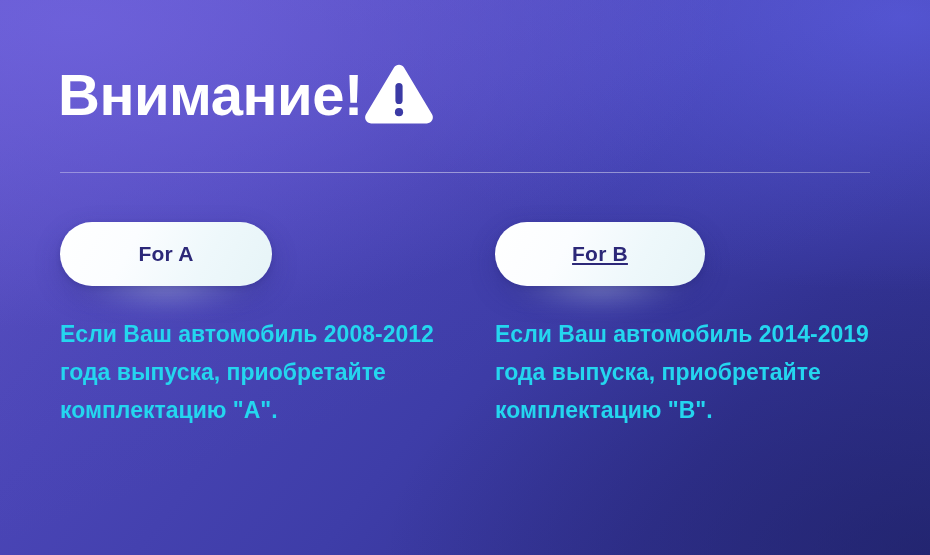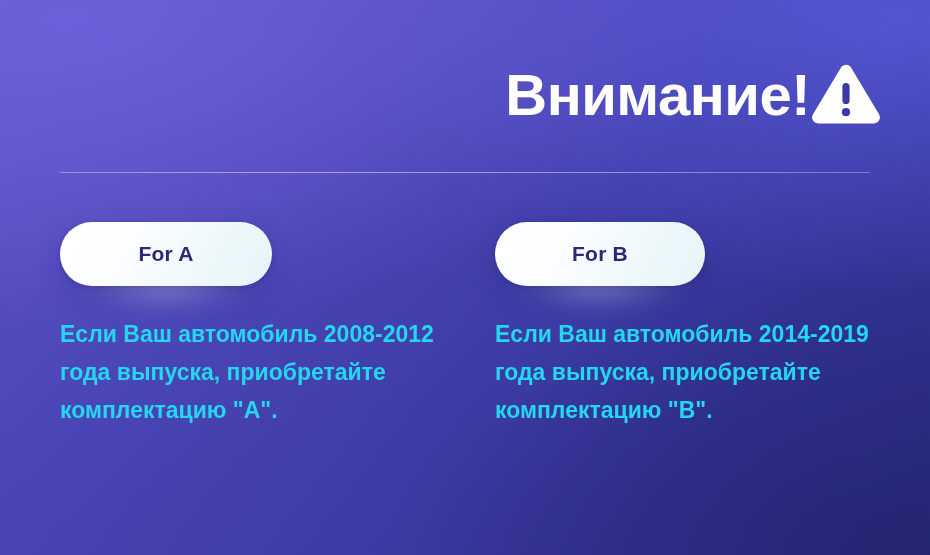--- a/index.html
+++ b/index.html
@@ -48,26 +48,26 @@
     position: relative;
     z-index: 3;
     width: 100%;
     height: 100%;
   }
 
   
   .header-row {
     position: absolute;
     left: 58px;
-    right: 48px;
+    right: 55px;
     top: 55px;
     height: 80px;
     display: flex;
     align-items: center;
-    justify-content: flex-end;
+    justify-content: flex-start;
   }
   .title {
     margin: 0;
     font-size: 58px;
     line-height: 1;
     font-weight: 700;
     letter-spacing: -0.5px;
     color: #ffffff;
     white-space: nowrap;
   }
@@ -143,21 +143,21 @@
     font-size: 21px;
     font-weight: 700;
     letter-spacing: 0.2px;
     color: #2c2878;
     background: linear-gradient(118deg, #ffffff 0%, #fbfdff 34%, #eef8fb 68%, #e6f4f7 100%);
     box-shadow:
       0 10px 26px rgba(40,40,120,0.30),
       0 2px 5px rgba(30,30,95,0.18);
   }
   .pill-a { width: 212px; }
-  .pill-b { width: 210px; }
+  .pill-b { width: 210px; text-decoration: underline; }
 
   
   .desc {
     margin: 29px 0 0 0;
     font-size: 23px;
     line-height: 38px;
     font-weight: 700;
     color: #24d6ef;
     max-width: 385px;
   }

